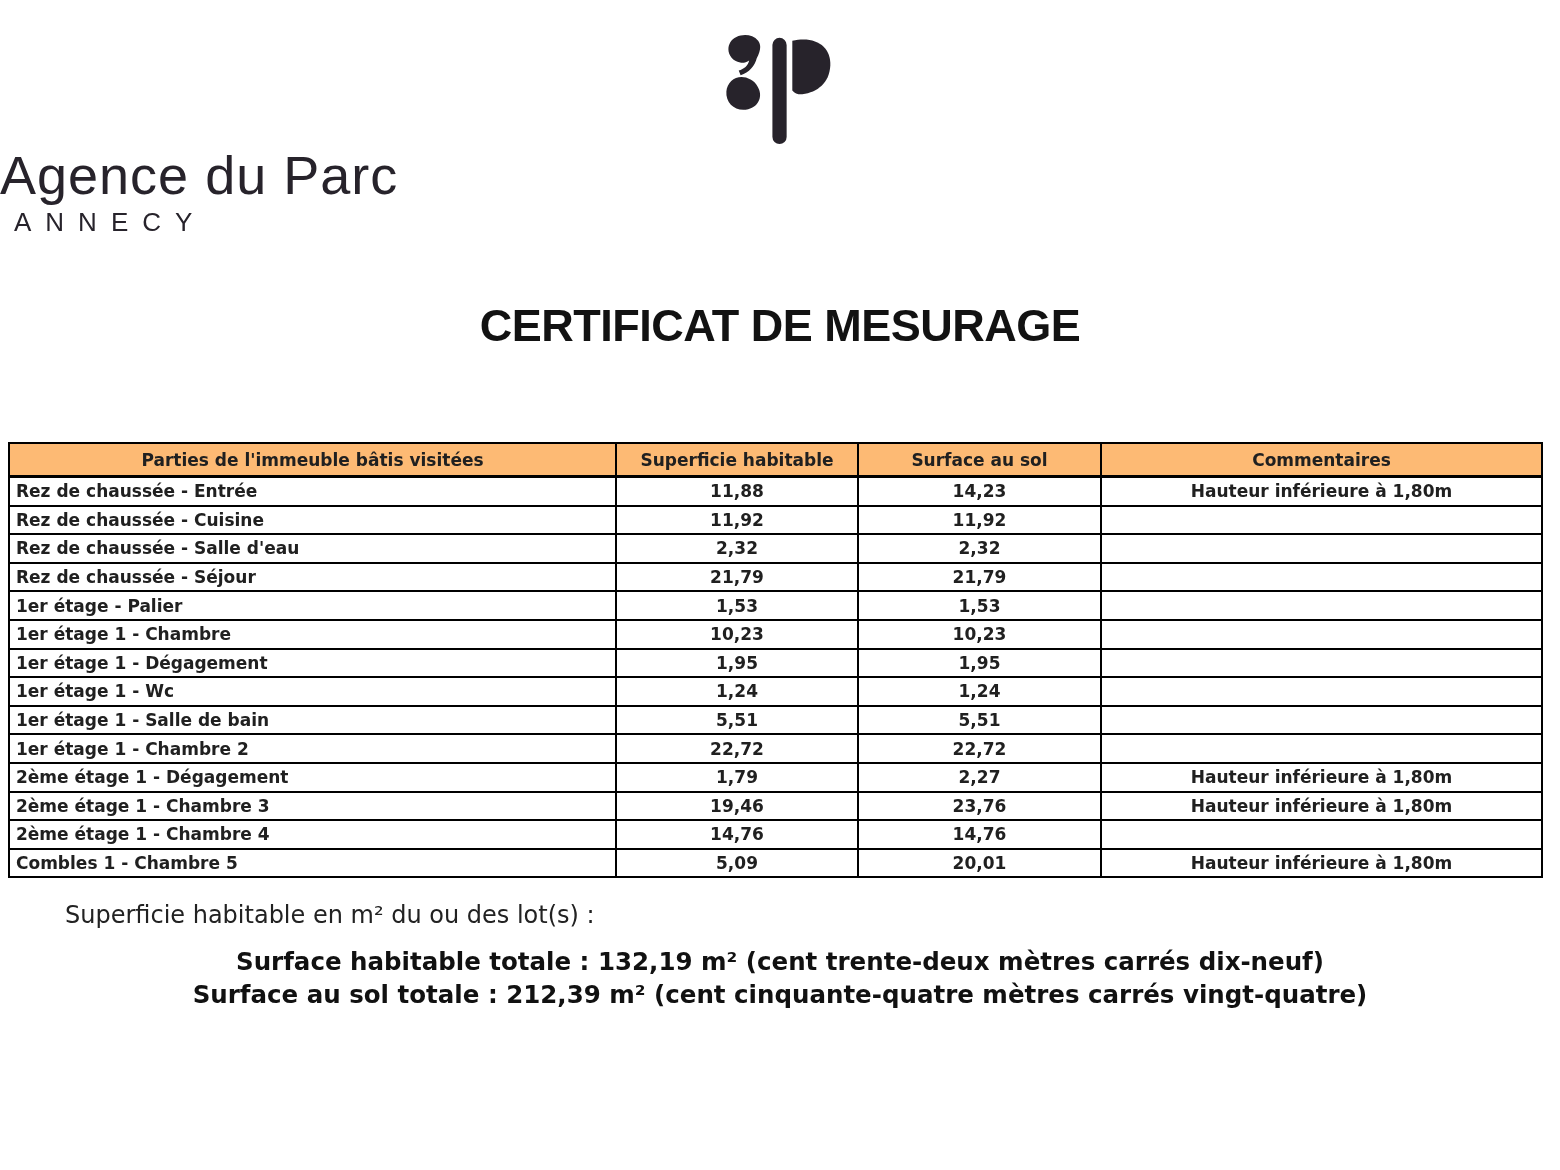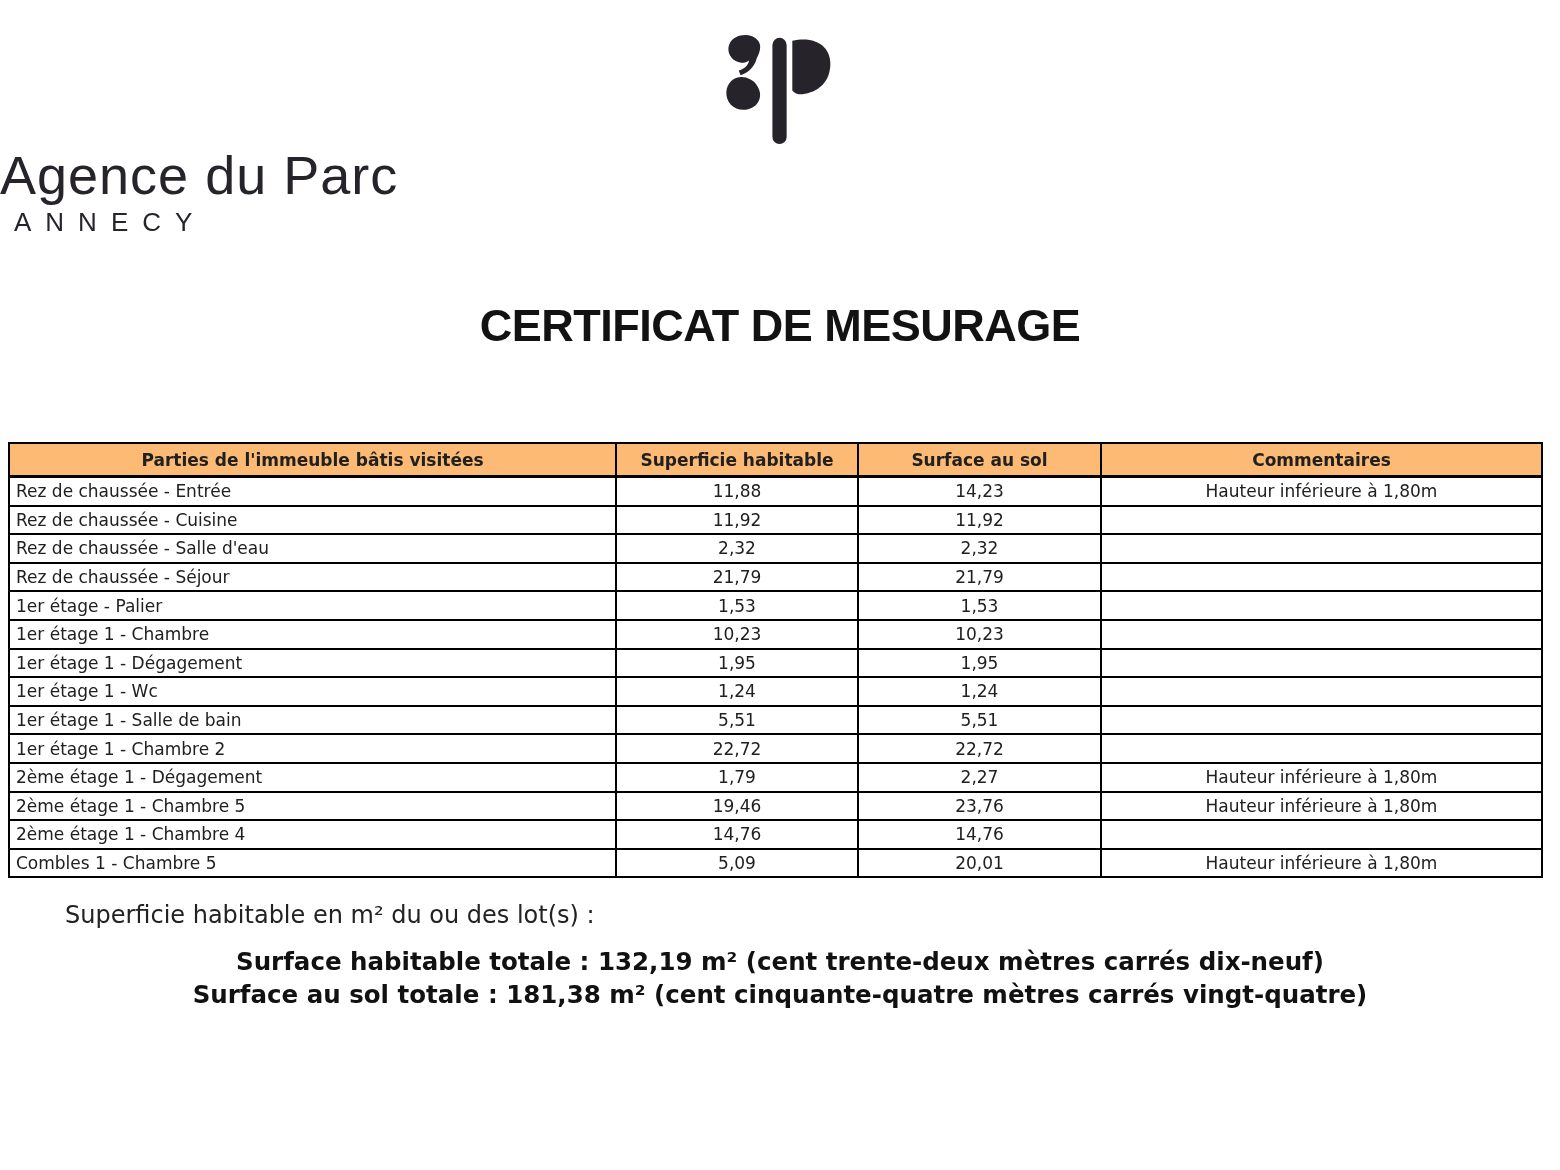--- a/index.html
+++ b/index.html
@@ -54,20 +54,21 @@
     table-layout: fixed;
     width: 1533px;
     margin-left: 8px;
     font-size: 17px;
     color: #202020;
   }
   table.measure th, table.measure td {
     border: 2px solid #000;
     overflow: hidden;
     white-space: nowrap;
+    font-weight: bold;
   }
   table.measure thead th {
     background: #fdba74;
     font-weight: bold;
     height: 31px;
     border-bottom-width: 3px;
     text-align: center;
     padding: 0 6px;
   }
   table.measure td { height: 26.6px; padding: 0 6px; }
@@ -201,21 +202,21 @@
     </tr>
 
     <tr>
       <td class="c-partie">2ème étage 1 - Dégagement</td>
       <td class="c-num">1,79</td>
       <td class="c-num">2,27</td>
       <td class="c-comment">Hauteur inférieure à 1,80m</td>
     </tr>
 
     <tr>
-      <td class="c-partie">2ème étage 1 - Chambre 5</td>
+      <td class="c-partie">2ème étage 1 - Chambre 3</td>
       <td class="c-num">19,46</td>
       <td class="c-num">23,76</td>
       <td class="c-comment">Hauteur inférieure à 1,80m</td>
     </tr>
 
     <tr>
       <td class="c-partie">2ème étage 1 - Chambre 4</td>
       <td class="c-num">14,76</td>
       <td class="c-num">14,76</td>
       <td class="c-comment"></td>
@@ -227,16 +228,16 @@
       <td class="c-num">20,01</td>
       <td class="c-comment">Hauteur inférieure à 1,80m</td>
     </tr>
   </tbody>
     </table>
   </div>
 
   <div class="footer-intro">Superficie habitable en m² du ou des lot(s) :</div>
   <div class="totals">
     <div>Surface habitable totale : 132,19 m² (cent trente-deux mètres carrés dix-neuf)</div>
-    <div>Surface au sol totale : 181,38 m² (cent cinquante-quatre mètres carrés vingt-quatre)</div>
+    <div>Surface au sol totale : 212,39 m² (cent cinquante-quatre mètres carrés vingt-quatre)</div>
   </div>
 
 </div>
 
 </body></html>

